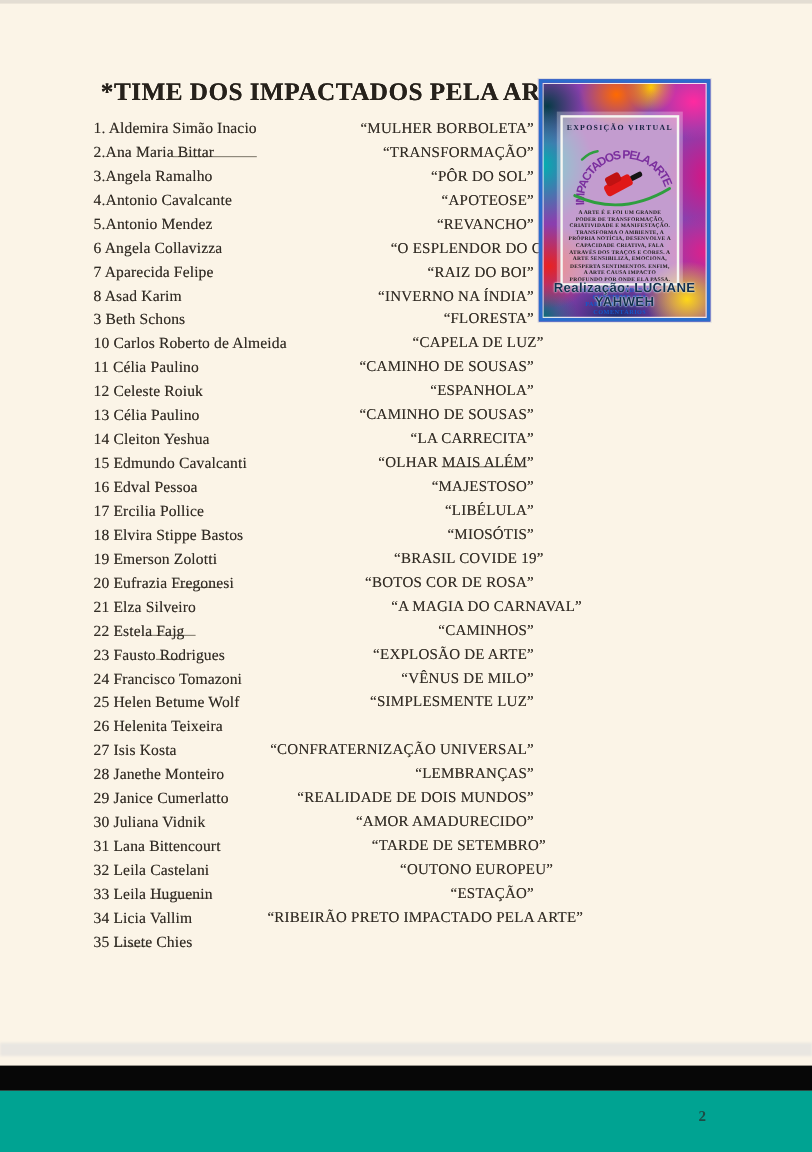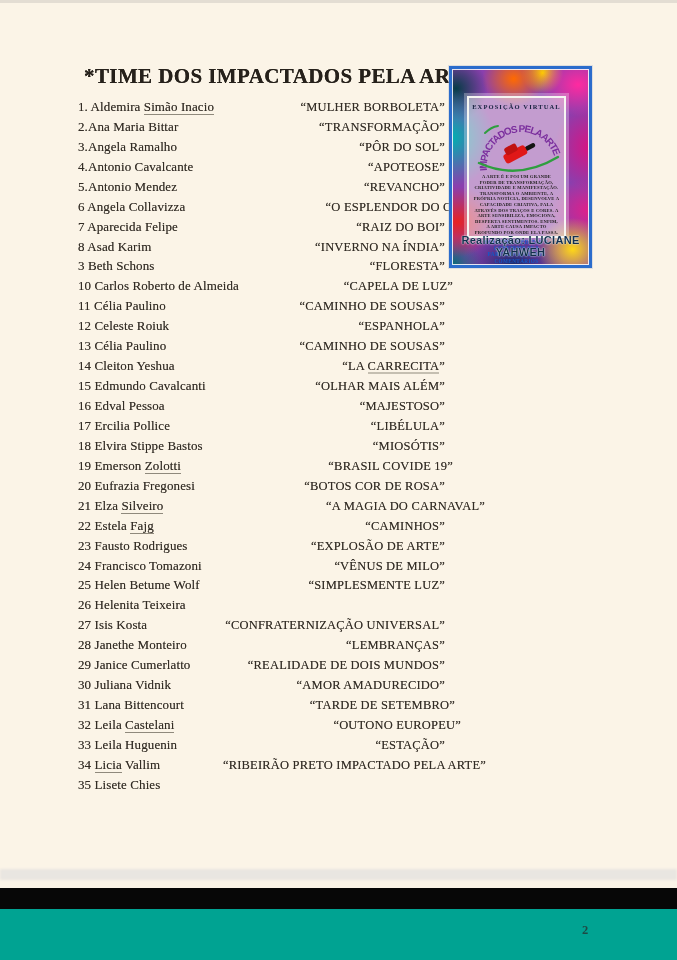--- a/index.html
+++ b/index.html
@@ -20,21 +20,21 @@
   .name{
     position:absolute;left:0;top:50%;transform:translateY(-50%);
     font-size:13px;letter-spacing:.1px;white-space:nowrap;
     color:#322c25;text-shadow:0 0 .4px rgba(50,44,37,.55);
   }
   .work{
     position:absolute;left:87px;top:50%;transform:translateY(-50%);
     width:280px;text-align:right;font-size:12.5px;letter-spacing:.2px;
     white-space:nowrap;color:#322c25;text-shadow:0 0 .4px rgba(50,44,37,.55);
   }
-  .u{border-bottom:1px solid #8f897c;padding-bottom:0px;}
+  .u{border-bottom:1px solid #8f897c;padding-bottom:16px;}
   
   .poster{
     position:absolute;left:449px;top:66px;width:143px;height:202px;
     border:3px solid #2b6ccc;box-sizing:border-box;
     box-shadow:inset 0 0 0 1px rgba(255,255,255,.85), 0 0 0 1px rgba(180,190,210,.4);
     background:
       radial-gradient(55px 45px at 92% 8%, #ff2aa0 0%, rgba(255,42,160,0) 70%),
       radial-gradient(50px 60px at 100% 40%, #d61583 0%, rgba(214,21,131,0) 70%),
       radial-gradient(45px 40px at 45% 5%, #ff6a00 0%, rgba(255,106,0,0) 70%),
       radial-gradient(30px 30px at 66% 2%, #ffd000 0%, rgba(255,208,0,0) 70%),

